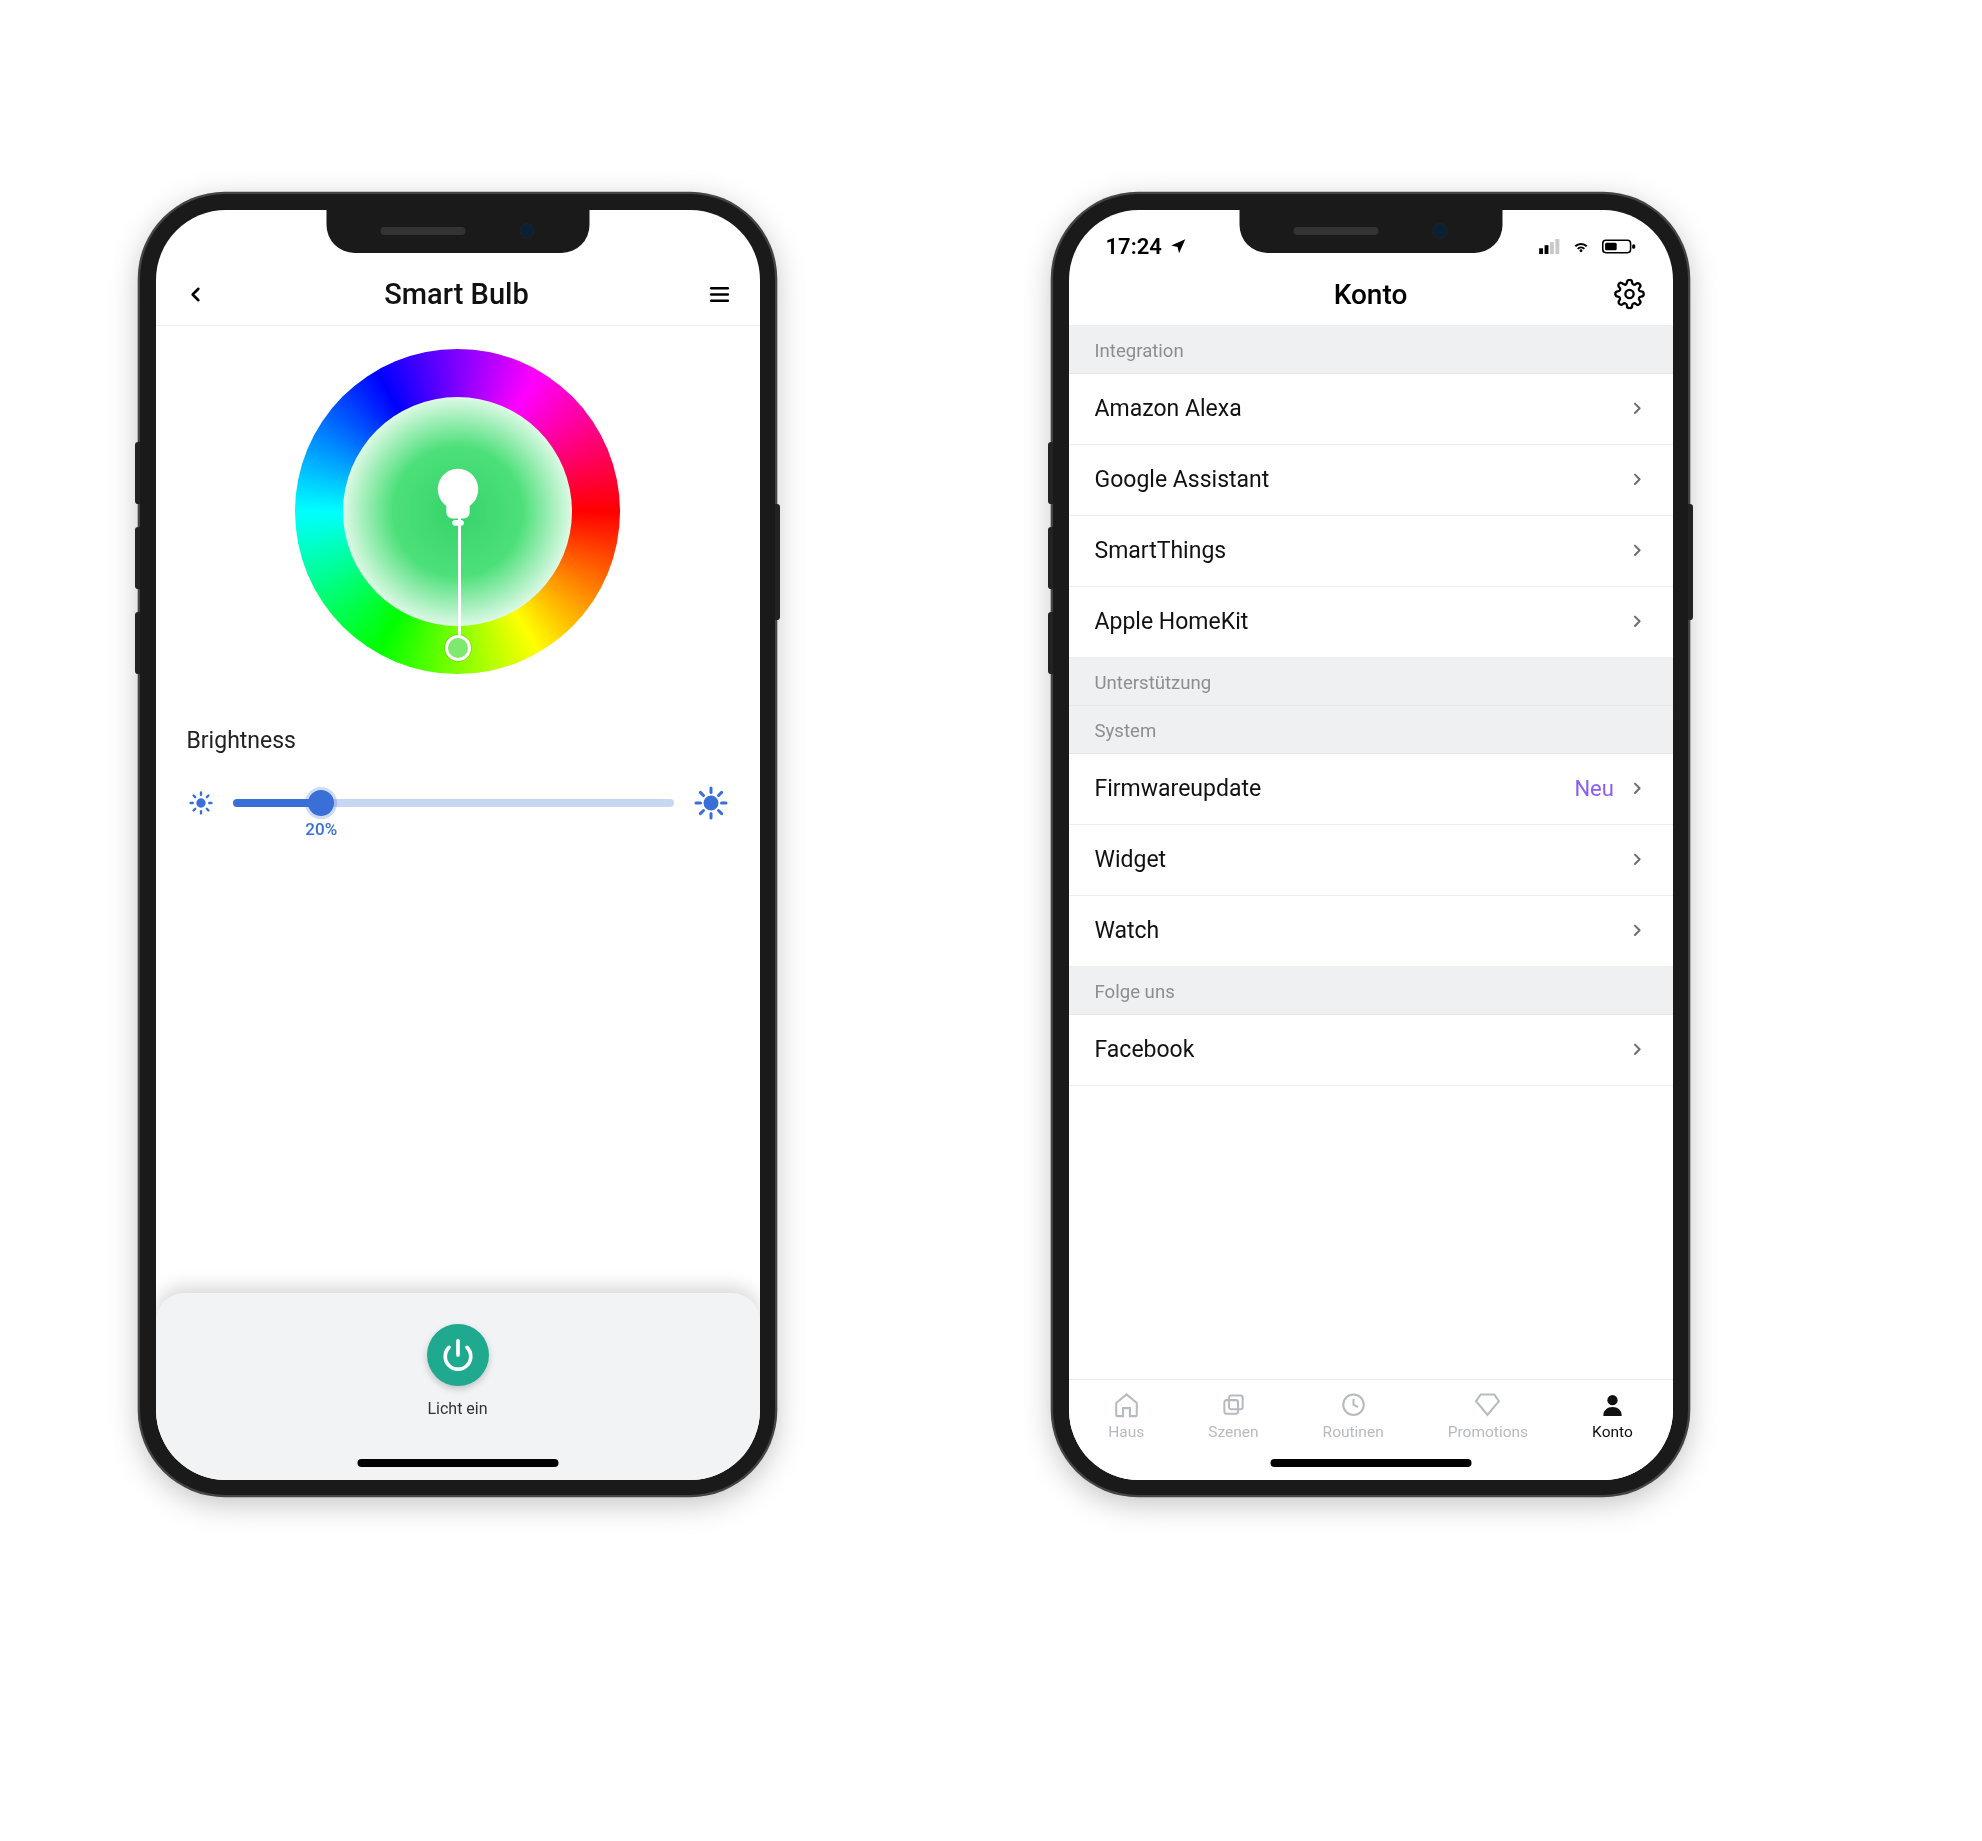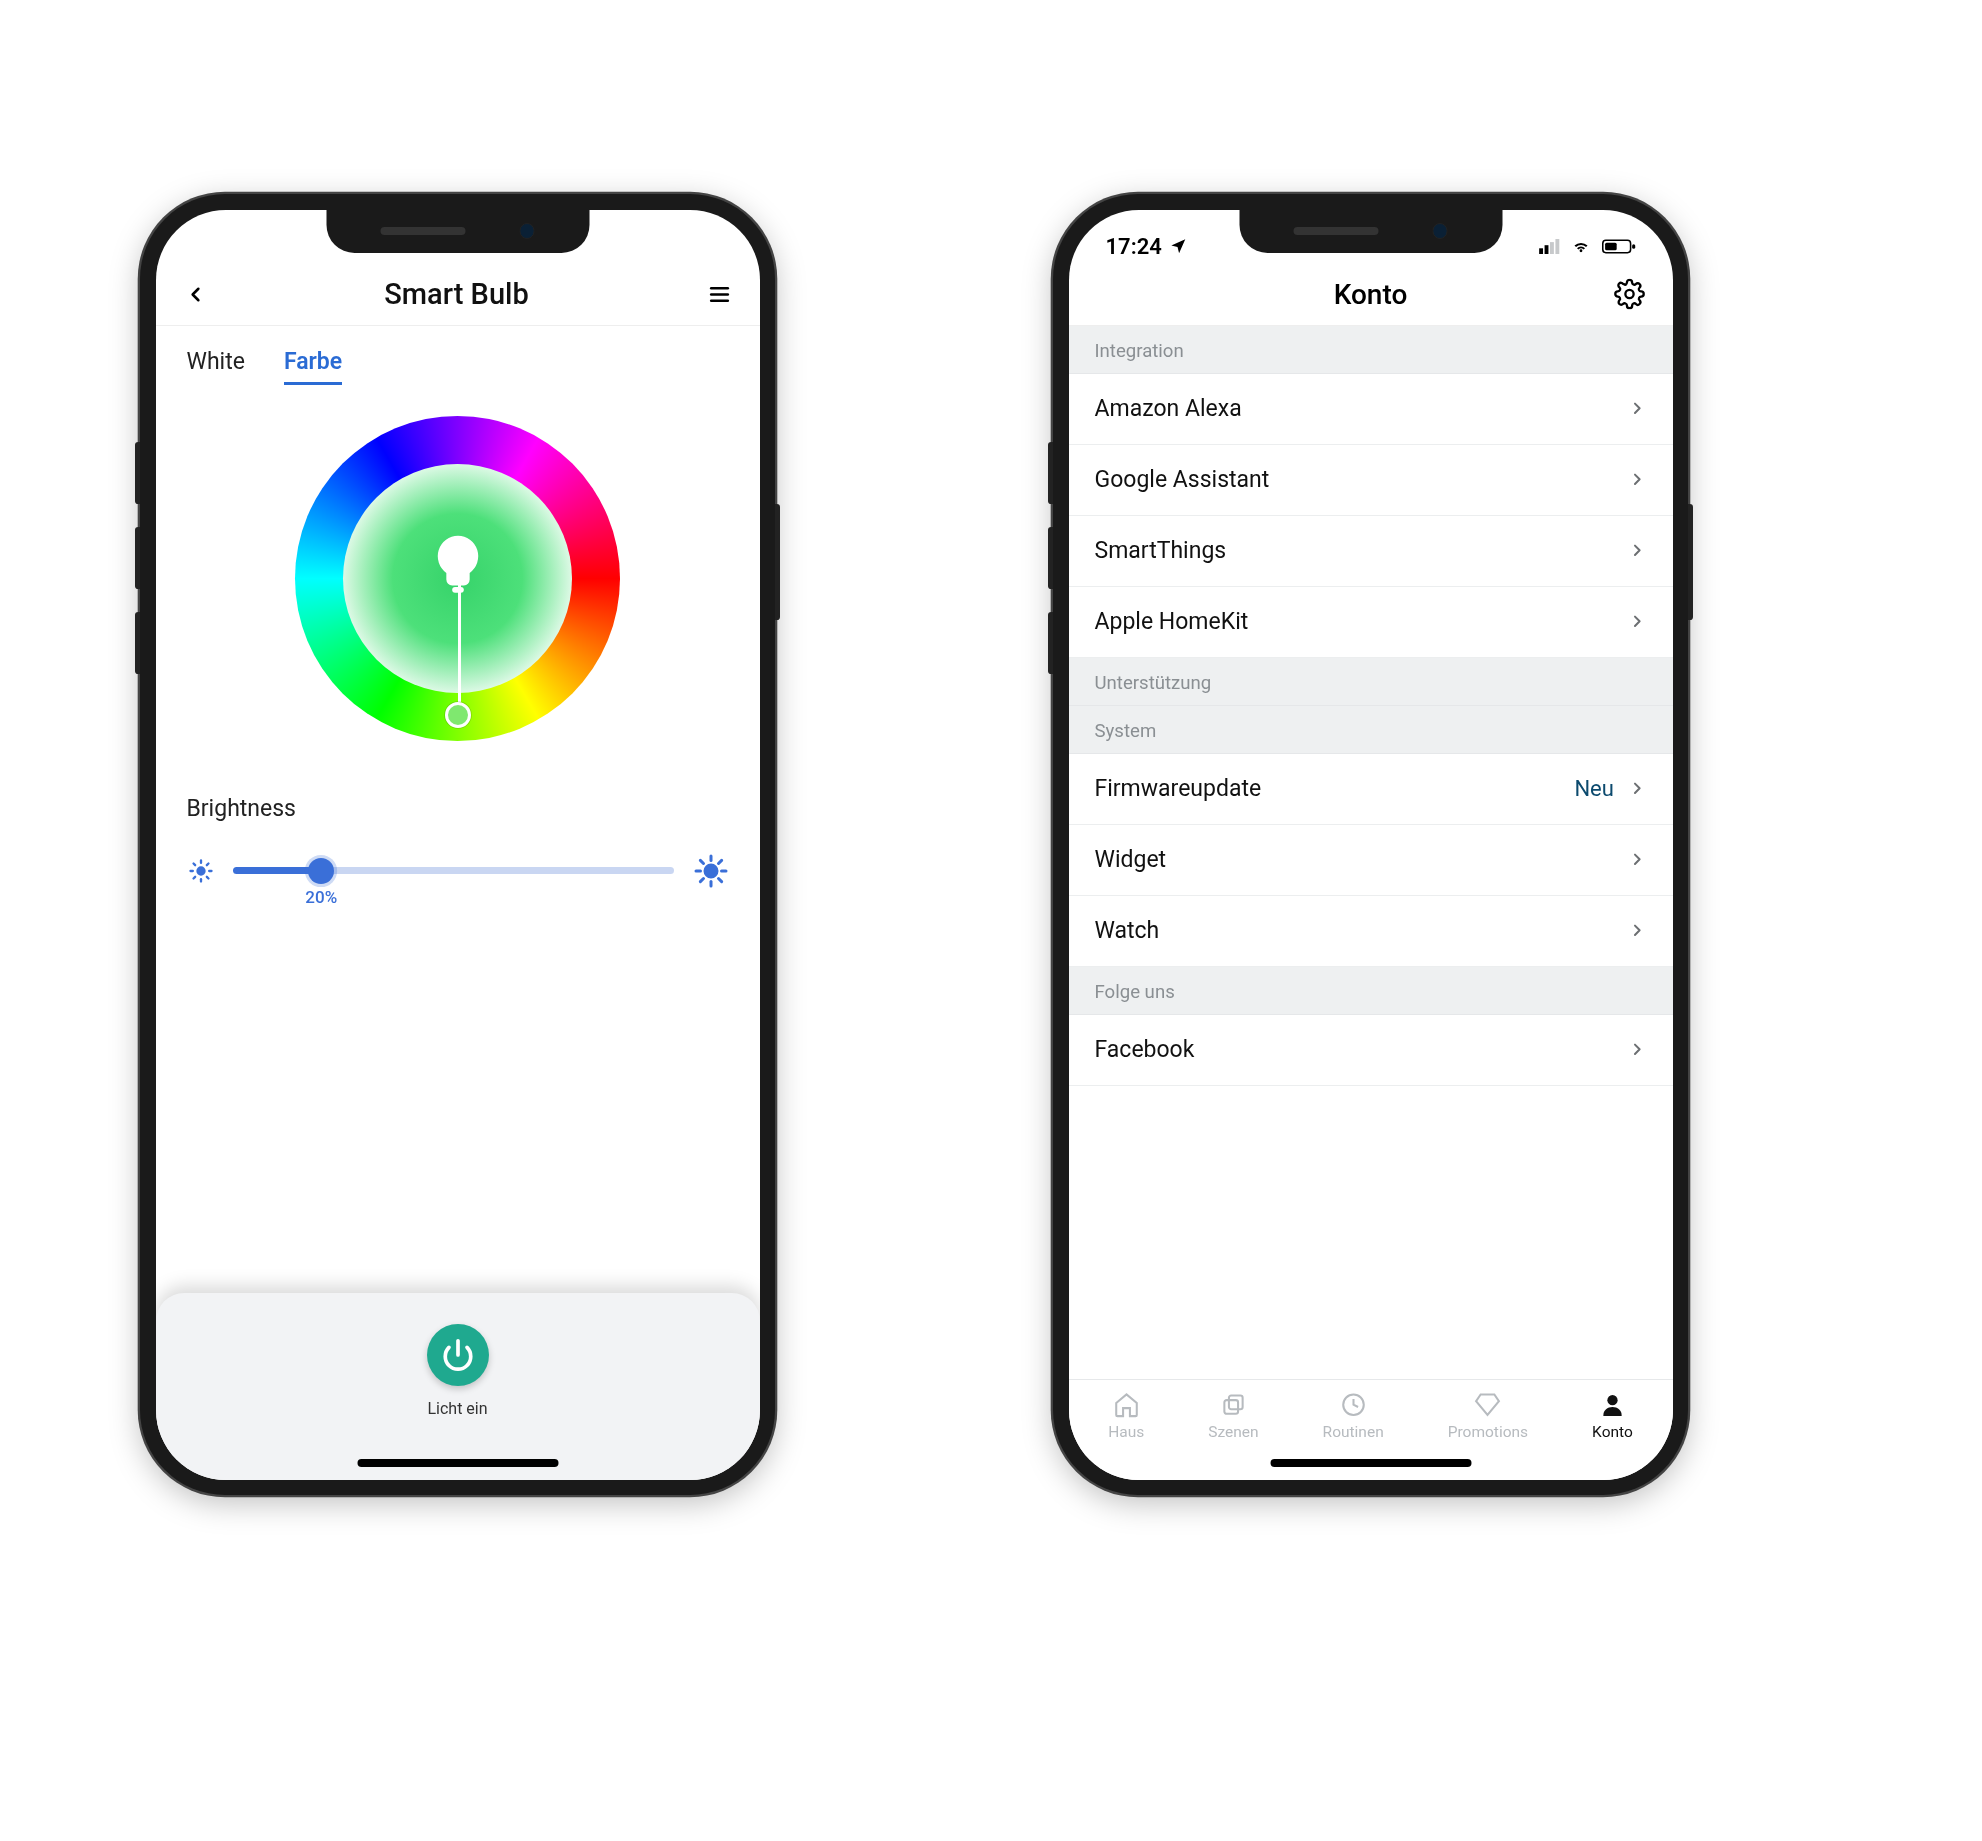--- a/index.html
+++ b/index.html
@@ -129,21 +129,21 @@
   .section-header{
     background:#eef0f1; color:#8a8f93; font-size:18.6px;
     padding:14px 26px 11px; border-bottom:0.8px solid #e5e7e9;
   }
   .row{
     display:flex; align-items:center; justify-content:space-between;
     padding:0 26px; height:71px; border-bottom:0.8px solid #eceeef;
     font-size:23px; color:#111; background:#fff;
   }
   .row .chev{ color:#6c6f72; }
-  .row .badge{ color:#0c4a6e; font-size:22px; margin-right:14px;text-align:center; }
+  .row .badge{ color:#8b5cf6; font-size:22px; margin-right:14px;text-align:center; }
   .tabbar{
     position:absolute; left:0; right:0; bottom:0; height:101px; background:#fff;
     border-top:0.8px solid #e6e8ea; display:flex; justify-content:space-around;
     padding:11px 7.7px 39px; z-index:40;
   }
   .tab-item{ display:flex; flex-direction:column; align-items:center; gap:4.6px;
     font-size:15.5px; color:#b7bbbf; }
   .tab-item.active{ color:#111; }
   .tab-item svg{ width:31px; height:31px; }
   .scroll-area{ flex:1; overflow:hidden; position:relative; }
@@ -169,24 +169,20 @@
       <span class="sb-title">Smart Bulb</span>
       <span>
         <svg width="25" height="25" viewBox="0 0 24 24" fill="none" stroke="#000" stroke-width="2.4" stroke-linecap="round">
             <line x1="4" y1="6" x2="20" y2="6"></line>
             <line x1="4" y1="12" x2="20" y2="12"></line>
             <line x1="4" y1="18" x2="20" y2="18"></line>
           </svg>
       </span>
     </div>
 
-    <div class="sb-tabs">
-      <span class="sb-tab">White</span>
-      <span class="sb-tab active">Farbe</span>
-    </div>
 
     <div class="color-area">
       <div class="color-wheel">
         <div class="inner-mask"></div>
         <svg class="bulb-icon-center" viewBox="0 0 24 24" fill="#fff">
           <path d="M12 2a7 7 0 0 0-4 12.7V17a2 2 0 0 0 2 2h4a2 2 0 0 0 2-2v-2.3A7 7 0 0 0 12 2z"></path>
           <rect x="10" y="19.5" width="4" height="2" rx="1"></rect>
         </svg>
         <div class="picker-stick"></div>
         <div class="picker-dot"></div>

